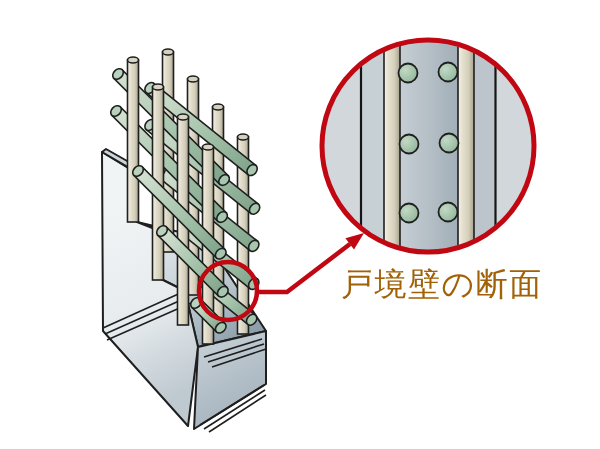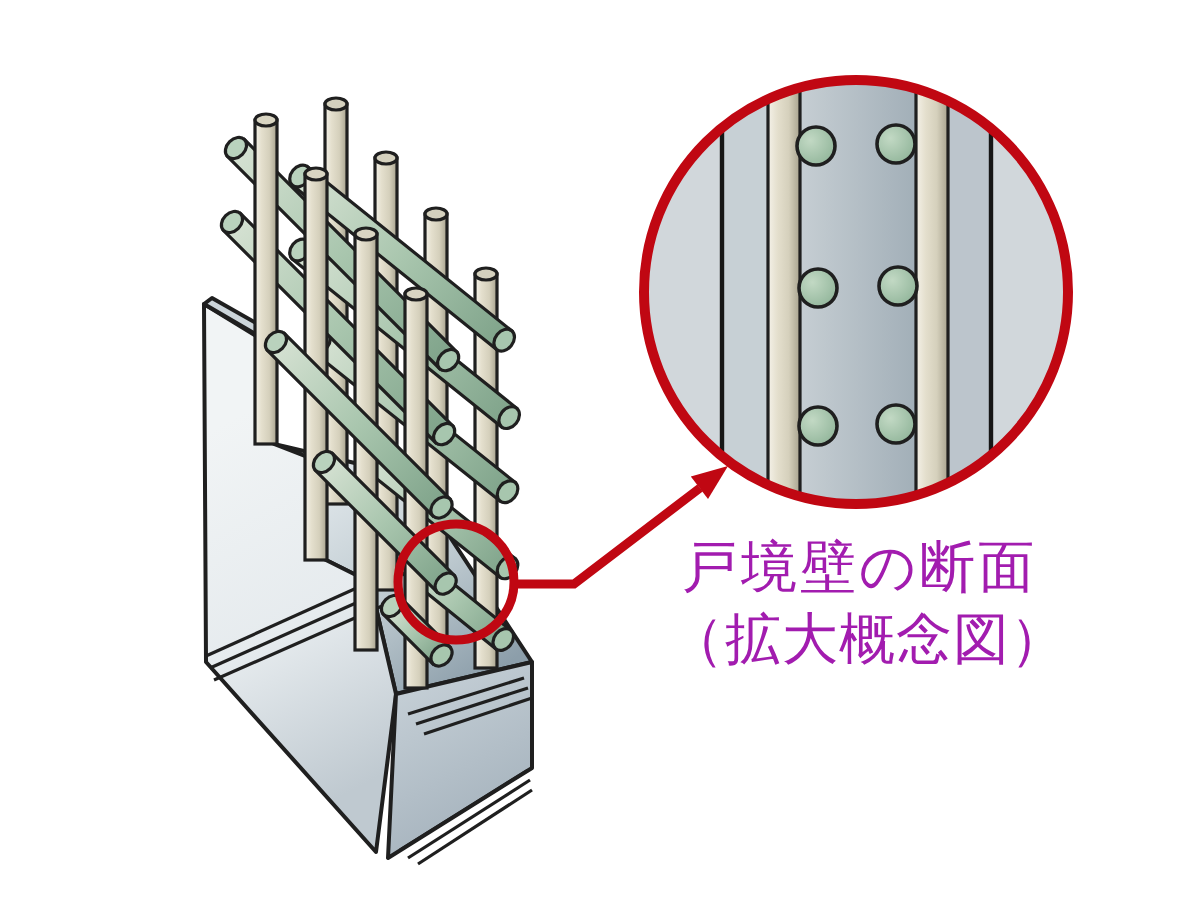--- a/index.html
+++ b/index.html
@@ -1,20 +1,20 @@
 <!DOCTYPE html>
 <html><head>
 <meta charset="utf-8">
 <style>
   html,body{margin:0;padding:0;background:#fff;}
   #canvas{position:relative;width:600px;height:449px;background:#ffffff;overflow:hidden;
           font-family:"Liberation Sans","DejaVu Sans",sans-serif;}
   #art{position:absolute;left:0;top:0;}
-  #caption{position:absolute;left:341px;top:266px;color:#a21caf;
-           font-size:28px;line-height:36px;letter-spacing:1.5px;white-space:nowrap;}
+  #caption{position:absolute;left:341px;top:266px;color:#a16207;
+           font-size:32px;line-height:36px;letter-spacing:1.5px;white-space:nowrap;}
   #caption .l2{margin-left:-7px;letter-spacing:0.5px;}
 </style>
 </head>
 <body>
 
 <div id="canvas">
 
 <svg id="art" width="600" height="449" viewBox="0 0 600 449">
   <defs>
     <linearGradient id="gradCream" x1="0" y1="0" x2="1" y2="0">
@@ -199,16 +199,15 @@
         <circle cx="409" cy="213" r="9.5"></circle>
             <circle cx="448" cy="212" r="9.5"></circle>
       </g>
     </g>
     <circle cx="428" cy="146" r="106" fill="none" stroke="#c00712" stroke-width="5"></circle>
   </g>
 </svg>
 
 <div id="caption">
   <div class="l1">戸境壁の断面</div>
-  <div class="l2">（拡大概念図）</div>
 </div>
 
 </div>
 
 </body></html>

